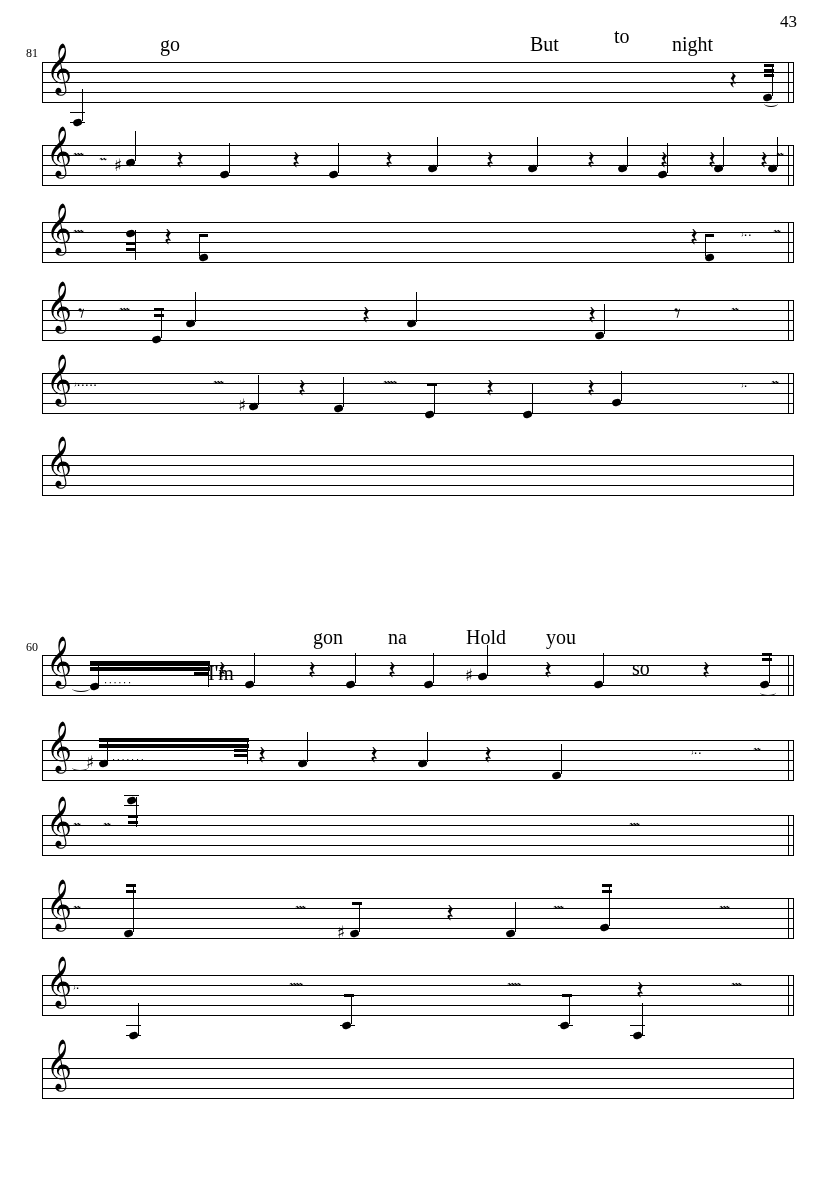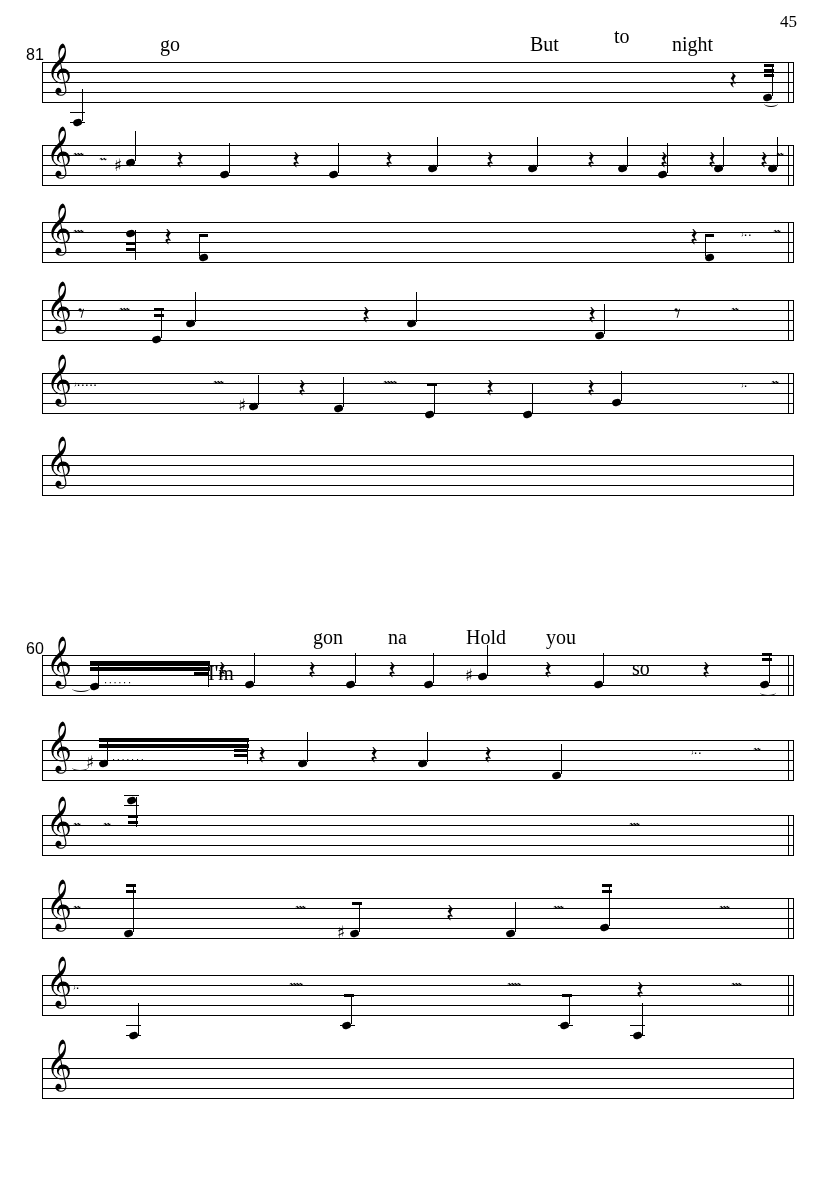--- a/index.html
+++ b/index.html
@@ -27,22 +27,22 @@
     font-size: 17px;
     font-family: "Liberation Serif", serif;
   }
   .system {
     position: absolute;
     left: 0;
     width: 835px;
   }
   .measure-number {
     position: absolute;
-    font-size: 16px;
-    font-family: Liberation Sans, sans-serif;
+    font-size: 12px;
+    font-family: Liberation Serif, serif;
   }
   .lyric {
     position: absolute;
     font-size: 20px;
     font-family: "Liberation Serif", serif;
     white-space: nowrap;
   }
   
   .staff {
     position: absolute;
@@ -138,21 +138,21 @@
     font-family: "DejaVu Sans", sans-serif;
     letter-spacing: 0px;
     white-space: nowrap;
   }
 </style>
 </head>
 <body>
 
 <div class="page">
 
-  <div class="page-number">45</div>
+  <div class="page-number">43</div>
 
   <div class="system" style="top:0;">
 
     <div class="measure-number" style="left:26px; top:46px;">81</div>
 
     <div class="lyric" style="left:160px; top:33px;">go</div>
     <div class="lyric" style="left:530px; top:33px;">But</div>
     <div class="lyric" style="left:614px; top:25px;">to</div>
     <div class="lyric" style="left:672px; top:33px;">night</div>
 

